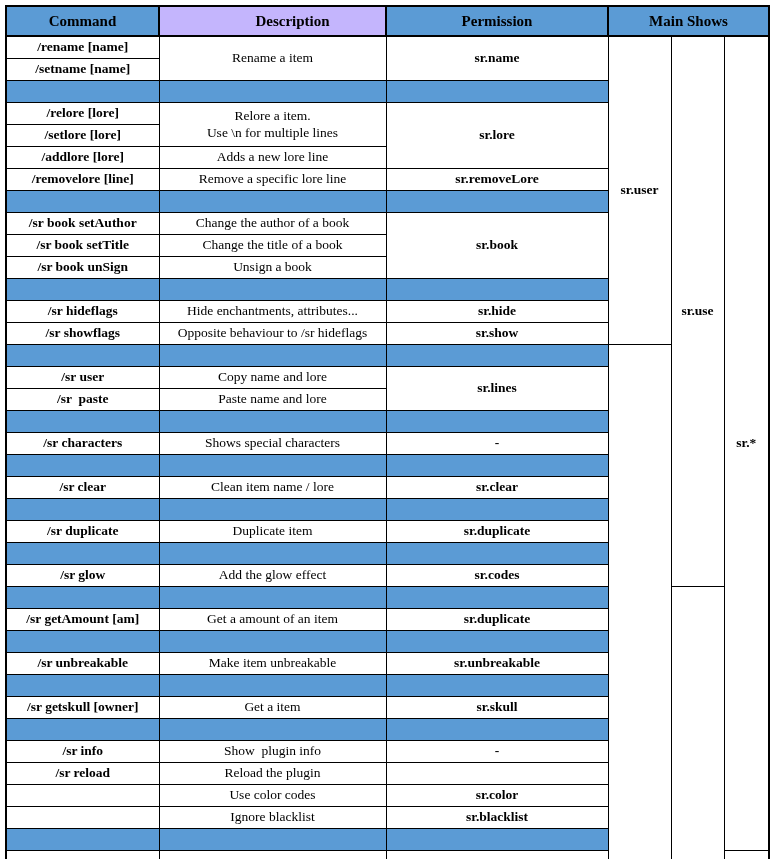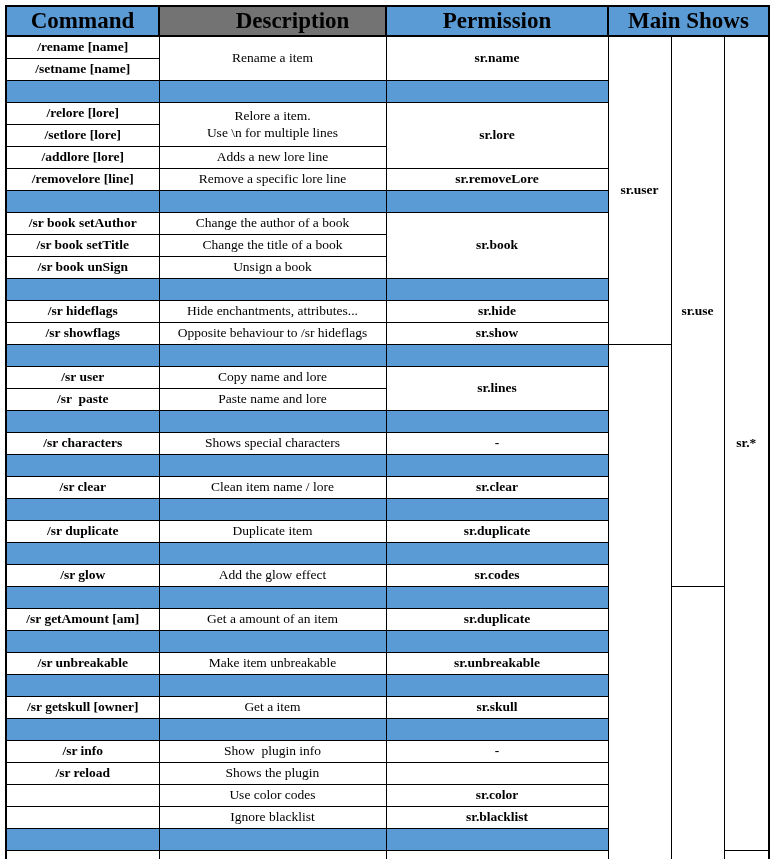--- a/index.html
+++ b/index.html
@@ -8,21 +8,21 @@
     margin: 5px;
     border-collapse: collapse;
     table-layout: fixed;
     border: 2px solid #000;
     width: 763px;
   }
   th {
     border: 2px solid #000;
     background: #5b9bd5;
     font-weight: bold;
-    font-size: 23px;
+    font-size: 15px;
     height: 28px;
     padding: 0;
     text-align: center;
     vertical-align: middle;
   }
   td {
     border: 1px solid #000;
     height: 21px;
     padding: 0 2px;
     text-align: center;
@@ -46,21 +46,21 @@
       <col style="width:227px">
       <col style="width:222px">
     <col style="width:63px">
       <col style="width:53px">
       <col style="width:45px">
   </colgroup>
 
   <tbody>
       <tr>
     <th style="background: rgb(91, 155, 213);">Command</th>
-    <th style="background: #737373; padding-left: 40px;">Description</th>
+    <th style="background: #c4b5fd; padding-left: 40px;">Description</th>
     <th style="background: rgb(91, 155, 213); text-align: center;">Permission</th>
     <th colspan="3" style="background: rgb(91, 155, 213);">Main Shows</th>
   </tr>
 
   <tr>
     <td class="cmd">/rename [name]</td>
     <td class="desc" rowspan="2">Rename a item</td>
     <td class="perm" rowspan="2">sr.name</td>
     <td class="mainperm" rowspan="14">sr.user</td>
     <td class="mainperm" rowspan="25">sr.use</td>
@@ -249,21 +249,21 @@
   </tr>
 
   <tr>
     <td class="cmd">/sr info</td>
     <td class="desc">Show  plugin info</td>
     <td class="perm">-</td>
   </tr>
 
   <tr>
     <td class="cmd">/sr reload</td>
-    <td class="desc">Shows the plugin</td>
+    <td class="desc">Reload the plugin</td>
     <td></td>
   </tr>
 
   <tr>
     <td></td>
     <td class="desc">Use color codes</td>
     <td class="perm">sr.color</td>
   </tr>
 
   <tr>

